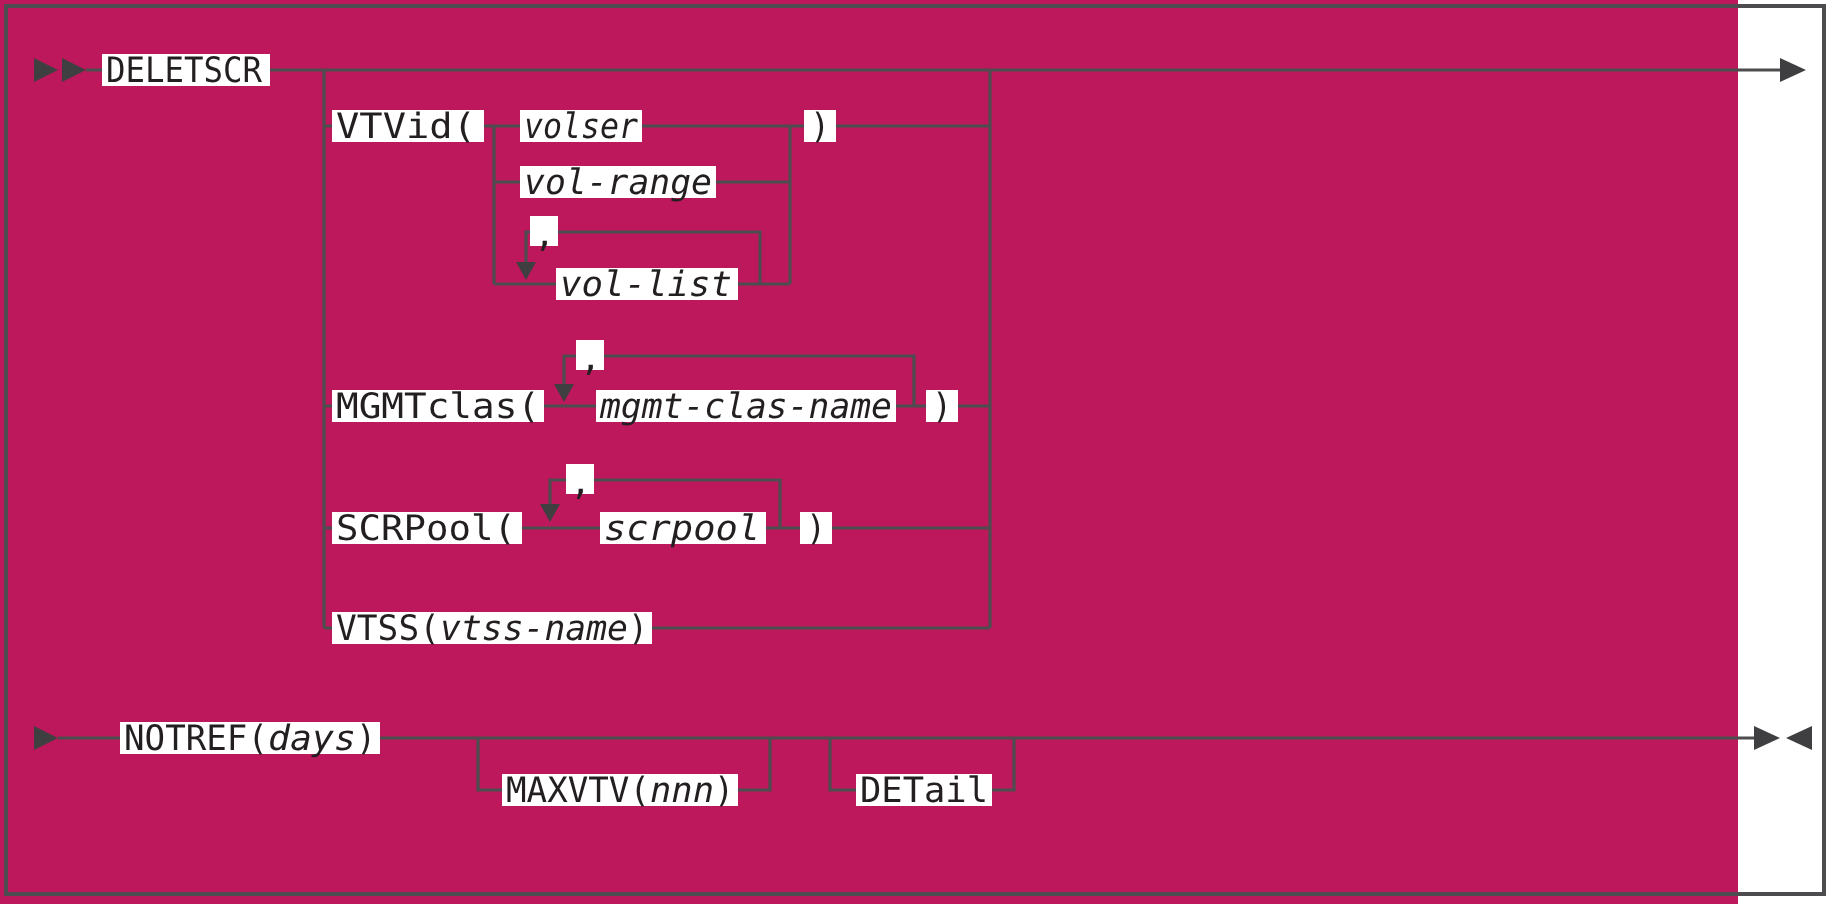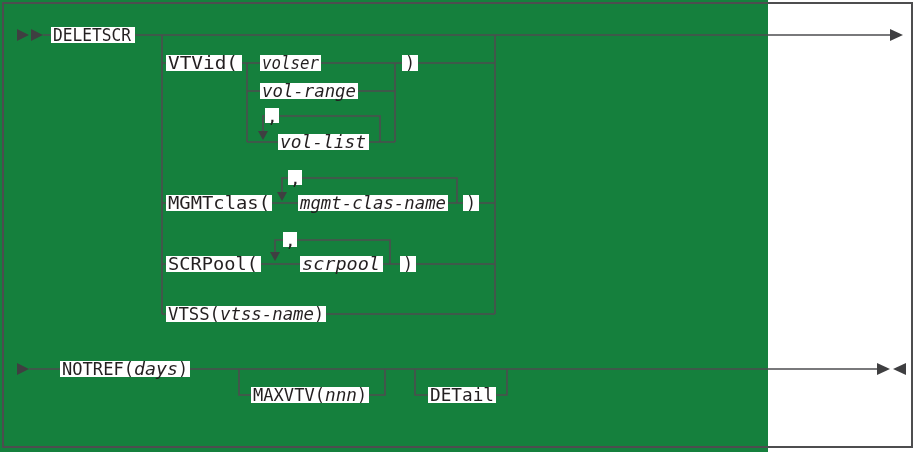--- a/index.html
+++ b/index.html
@@ -1,20 +1,20 @@
 <!DOCTYPE html>
 <html><head>
 <meta charset="utf-8">
 <style>
   html, body { margin: 0; padding: 0; background: #ffffff; }
   .frame {
     position: relative;
-    width: 768px;
+    width: 869px;
     height: 452px;
-    background: #15803d;
+    background: #be185d;
     font-family: "DejaVu Sans Mono", monospace;
   }
   svg { display: block; }
   .rail {
     fill: none;
     stroke: #4d4d4f;
     stroke-width: 1.6;
   }
   .border-rect {
     fill: none;

